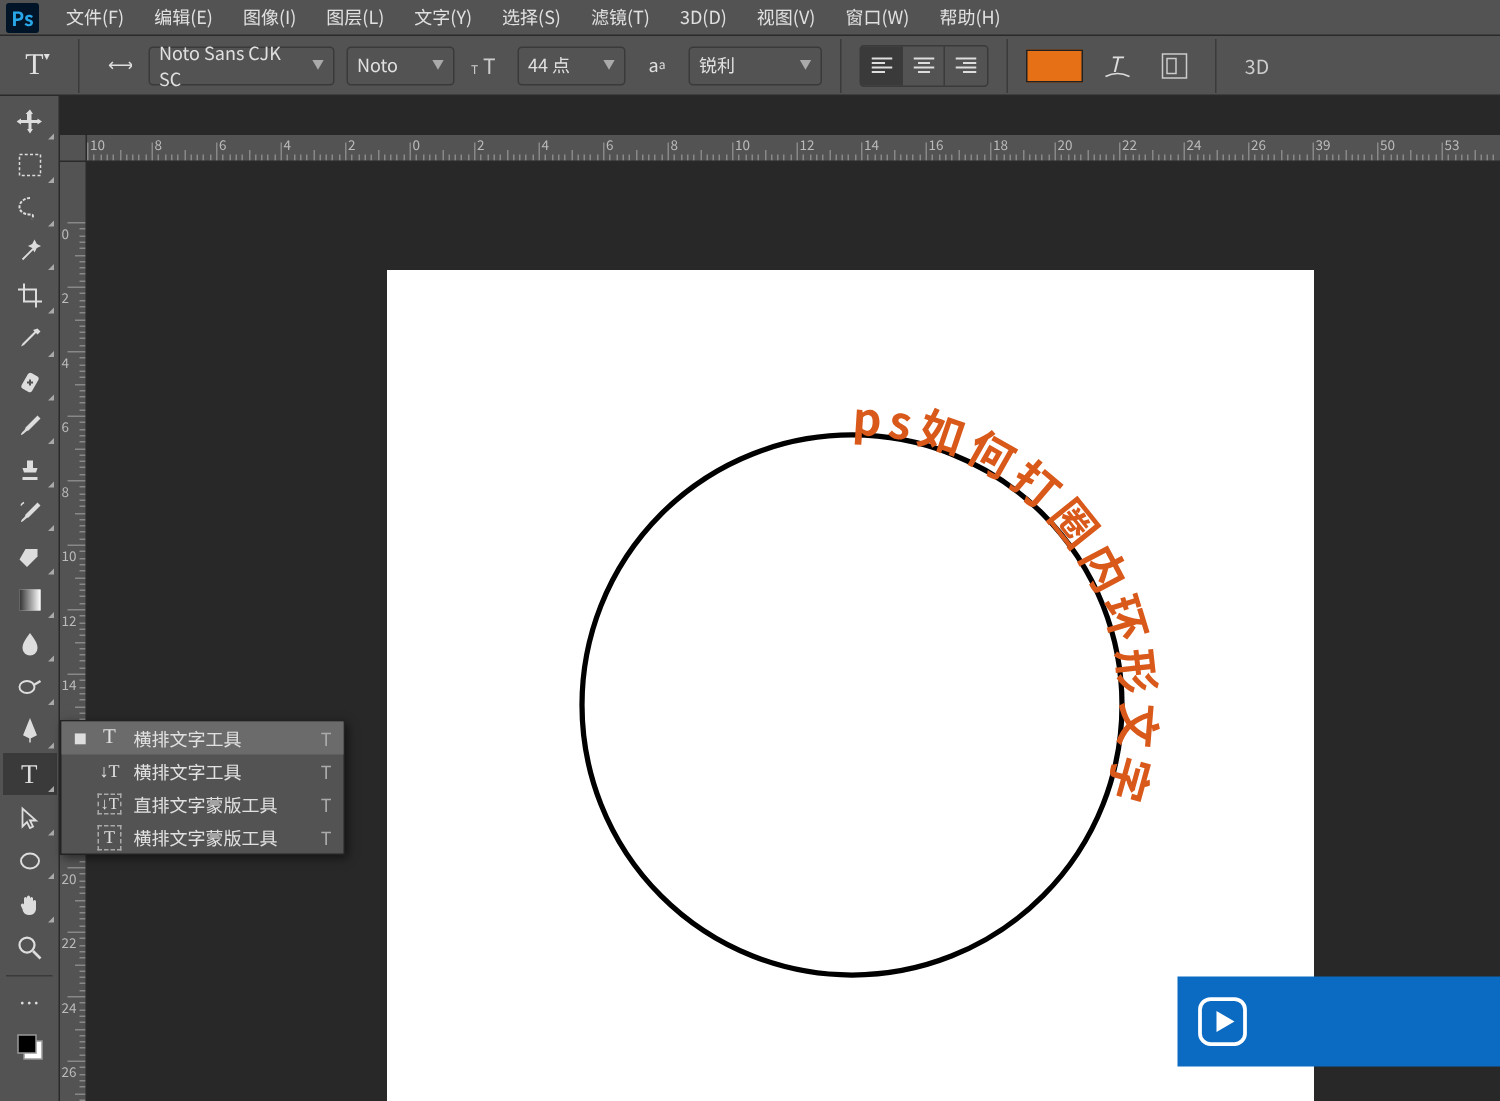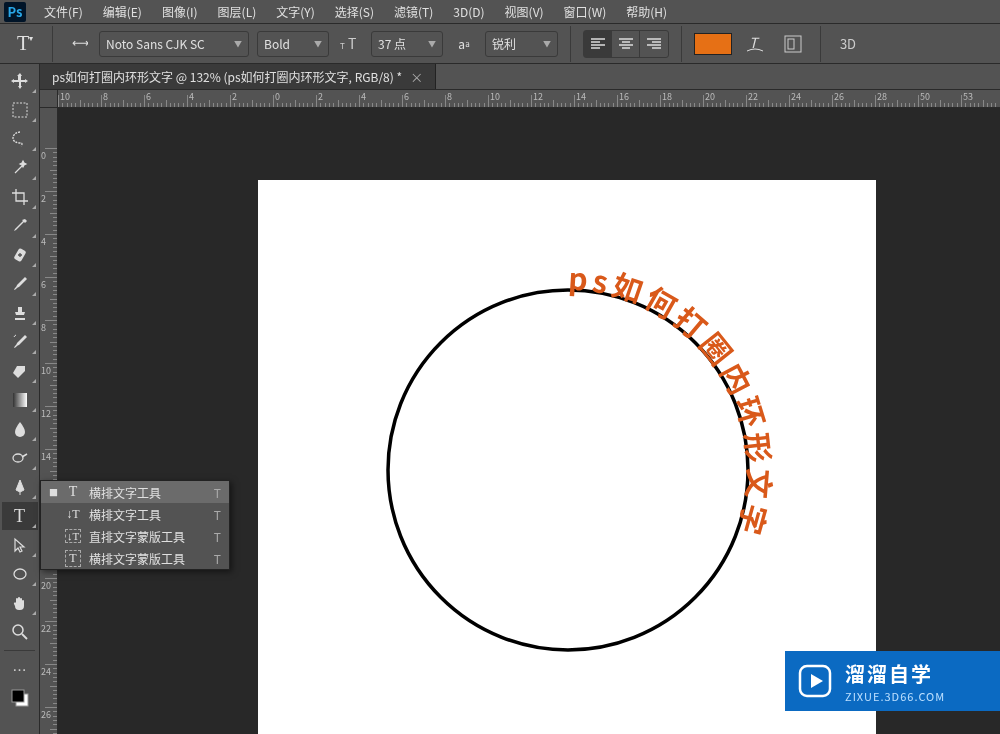--- a/index.html
+++ b/index.html
@@ -92,43 +92,43 @@
 </div>
 
 <div class="options-bar">
   <div class="opt-icon opt-t-icon">T<span style="font-size:8px;position:relative;top:-6px">▾</span></div>
   <div class="divider-va"></div>
   <div class="opt-icon2">
     <svg width="20" height="20" viewBox="0 0 20 20">
         <text x="4" y="13" font-size="12" fill="#ddd" font-family="serif">⟷T</text>
       </svg>
   </div>
-  <div class="dropdown" style="width:150px">
+  <div class="dropdown" style="width:124px">
     <span>Noto Sans CJK SC</span>
     <span style="flex:1"></span>
       <span class="dropdown-arrow">▼</span>
   </div>
   <div class="dropdown" style="width:72px">
-    <span>Bold</span>
+    <span>Noto</span>
     <span style="flex:1"></span>
       <span class="dropdown-arrow">▼</span>
   </div>
   <div class="opt-icon2">
     <svg width="20" height="18" viewBox="0 0 20 18">
         <text x="0" y="14" font-size="8" fill="#ccc">T</text>
         <text x="8" y="14" font-size="14" fill="#ccc">T</text>
       </svg>
   </div>
   <div class="dropdown" style="width:72px">
-    <span>37 点</span>
+    <span>44 点</span>
     <span style="flex:1"></span>
       <span class="dropdown-arrow">▼</span>
   </div>
   <div class="opt-icon2" style="font-size:12px">a<sub style="font-size:8px">a</sub></div>
-  <div class="dropdown" style="width:73px">
+  <div class="dropdown" style="width:89px">
     <span>锐利</span>
     <span style="flex:1"></span>
       <span class="dropdown-arrow">▼</span>
   </div>
   <div class="divider-va"></div>
   <div class="align-btns">
     <div class="align-btn active">
       <svg width="14" height="12" viewBox="0 0 14 12">
           <path d="M0 1h14M0 4h9M0 7h14M0 10h9" stroke="#ddd" stroke-width="1.4"></path>
         </svg>
@@ -324,26 +324,20 @@
     </div>
     <div class="flyout-item">
       <span class="flyout-bullet"></span>
       <span class="flyout-icon" style="font-family:serif;font-size:12px;border:1px dashed #aaa;padding:0 2px">T</span>
       <span class="flyout-label">横排文字蒙版工具</span>
       <span class="flyout-shortcut">T</span>
     </div>
   </div>
 
   <div class="doc-area">
-    <div class="doc-tab">
-      <div class="tab">
-        <span>ps如何打圈内环形文字 @ 132% (ps如何打圈内环形文字, RGB/8) *</span>
-        <span class="tab-close">×</span>
-      </div>
-    </div>
     <div class="ruler-corner"></div>
     <div class="ruler-h">
       <div class="ruler-h-inner" id="ruler-h-inner">
           <div class="ruler-h-num" style="left: 2px;">10</div>
           <div class="ruler-h-tick" style="left: 0px; height: 12px;"></div>
           <div class="ruler-h-tick" style="left: 4.3px; height: 4px;"></div>
           <div class="ruler-h-tick" style="left: 8.6px; height: 4px;"></div>
           <div class="ruler-h-tick" style="left: 12.9px; height: 4px;"></div>
           <div class="ruler-h-tick" style="left: 17.2px; height: 4px;"></div>
           <div class="ruler-h-tick" style="left: 21.5px; height: 7px;"></div>
@@ -542,21 +536,21 @@
           <div class="ruler-h-tick" style="left: 774px; height: 12px;"></div>
           <div class="ruler-h-tick" style="left: 778.3px; height: 4px;"></div>
           <div class="ruler-h-tick" style="left: 782.6px; height: 4px;"></div>
           <div class="ruler-h-tick" style="left: 786.9px; height: 4px;"></div>
           <div class="ruler-h-tick" style="left: 791.2px; height: 4px;"></div>
           <div class="ruler-h-tick" style="left: 795.5px; height: 7px;"></div>
           <div class="ruler-h-tick" style="left: 799.8px; height: 4px;"></div>
           <div class="ruler-h-tick" style="left: 804.1px; height: 4px;"></div>
           <div class="ruler-h-tick" style="left: 808.4px; height: 4px;"></div>
           <div class="ruler-h-tick" style="left: 812.7px; height: 4px;"></div>
-          <div class="ruler-h-num" style="left: 819px;">28</div>
+          <div class="ruler-h-num" style="left: 819px;">39</div>
           <div class="ruler-h-tick" style="left: 817px; height: 12px;"></div>
           <div class="ruler-h-tick" style="left: 821.3px; height: 4px;"></div>
           <div class="ruler-h-tick" style="left: 825.6px; height: 4px;"></div>
           <div class="ruler-h-tick" style="left: 829.9px; height: 4px;"></div>
           <div class="ruler-h-tick" style="left: 834.2px; height: 4px;"></div>
           <div class="ruler-h-tick" style="left: 838.5px; height: 7px;"></div>
           <div class="ruler-h-tick" style="left: 842.8px; height: 4px;"></div>
           <div class="ruler-h-tick" style="left: 847.1px; height: 4px;"></div>
           <div class="ruler-h-tick" style="left: 851.4px; height: 4px;"></div>
           <div class="ruler-h-tick" style="left: 855.7px; height: 4px;"></div>
@@ -754,17 +748,13 @@
   </div>
 </div>
 
 <div class="watermark">
   <div class="wm-icon">
     <svg width="36" height="36" viewBox="0 0 36 36">
         <rect x="3" y="3" width="30" height="30" rx="7" fill="none" stroke="#fff" stroke-width="2.5"></rect>
         <path d="M14 11l12 7-12 7z" fill="#fff"></path>
       </svg>
   </div>
-  <div class="wm-text">
-    <div class="wm-title">溜溜自学</div>
-    <div class="wm-url">ZIXUE.3D66.COM</div>
-  </div>
 </div>
 
 </body></html>

